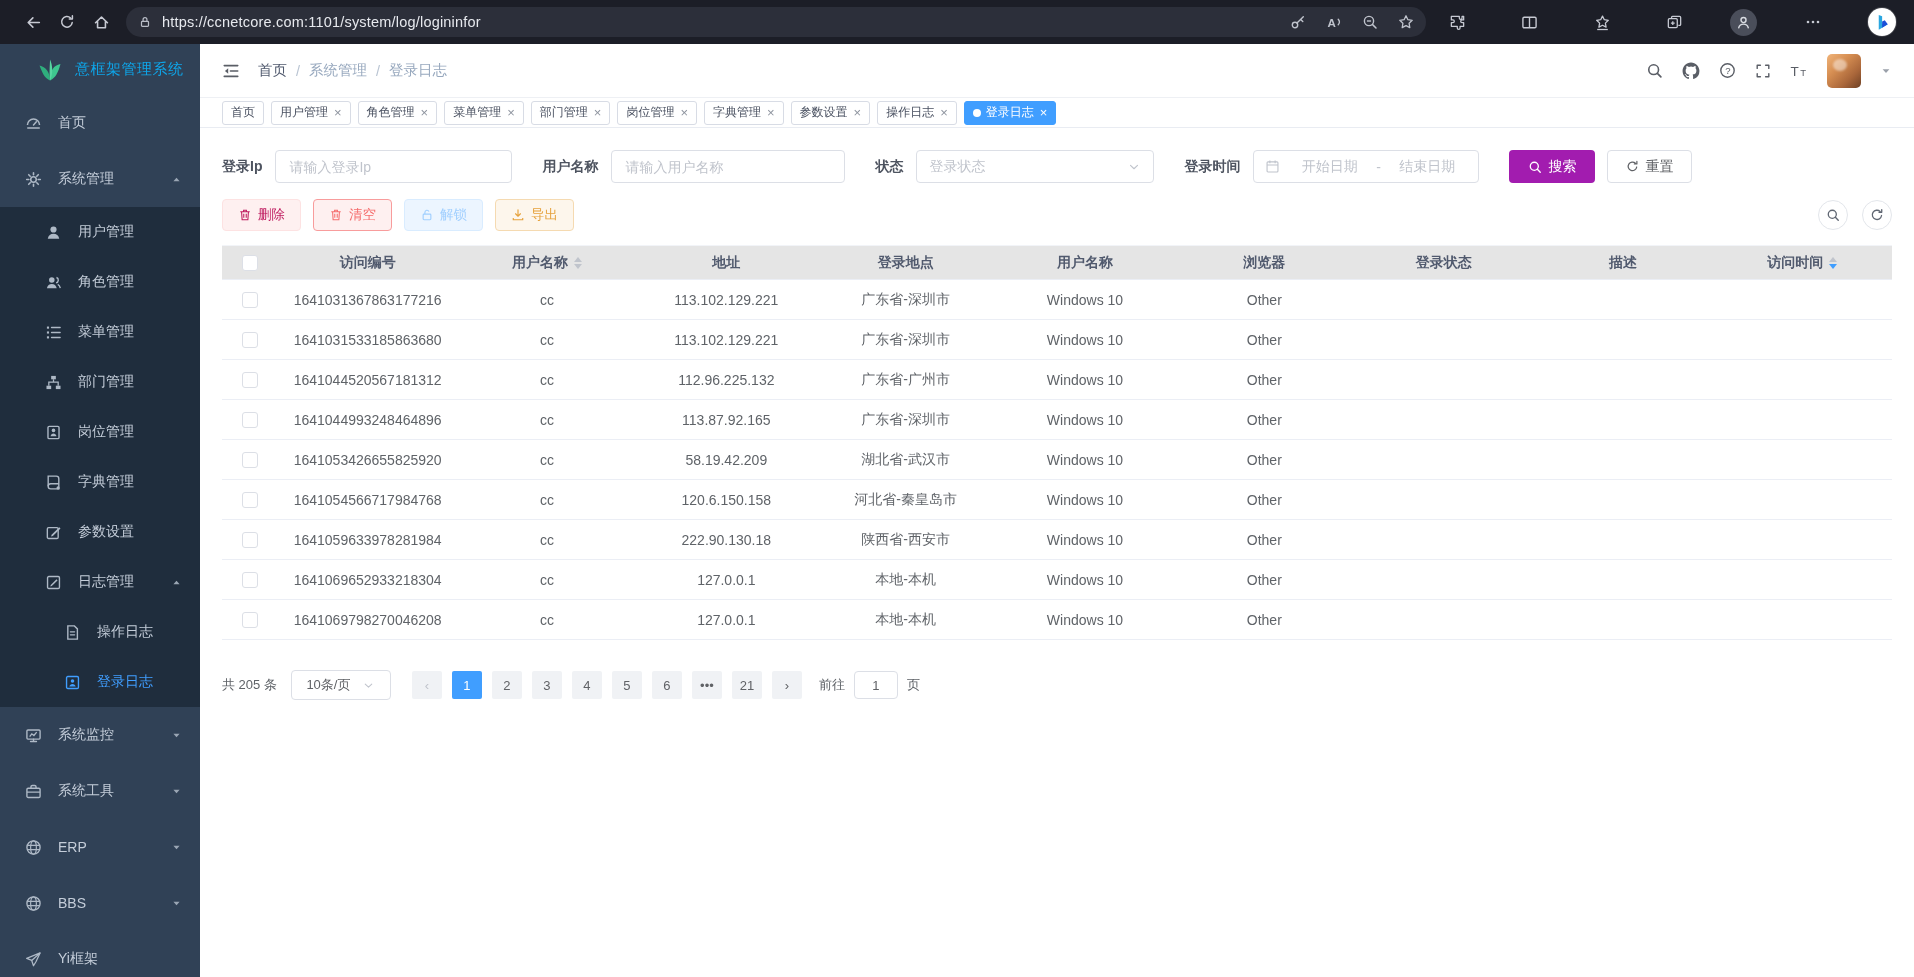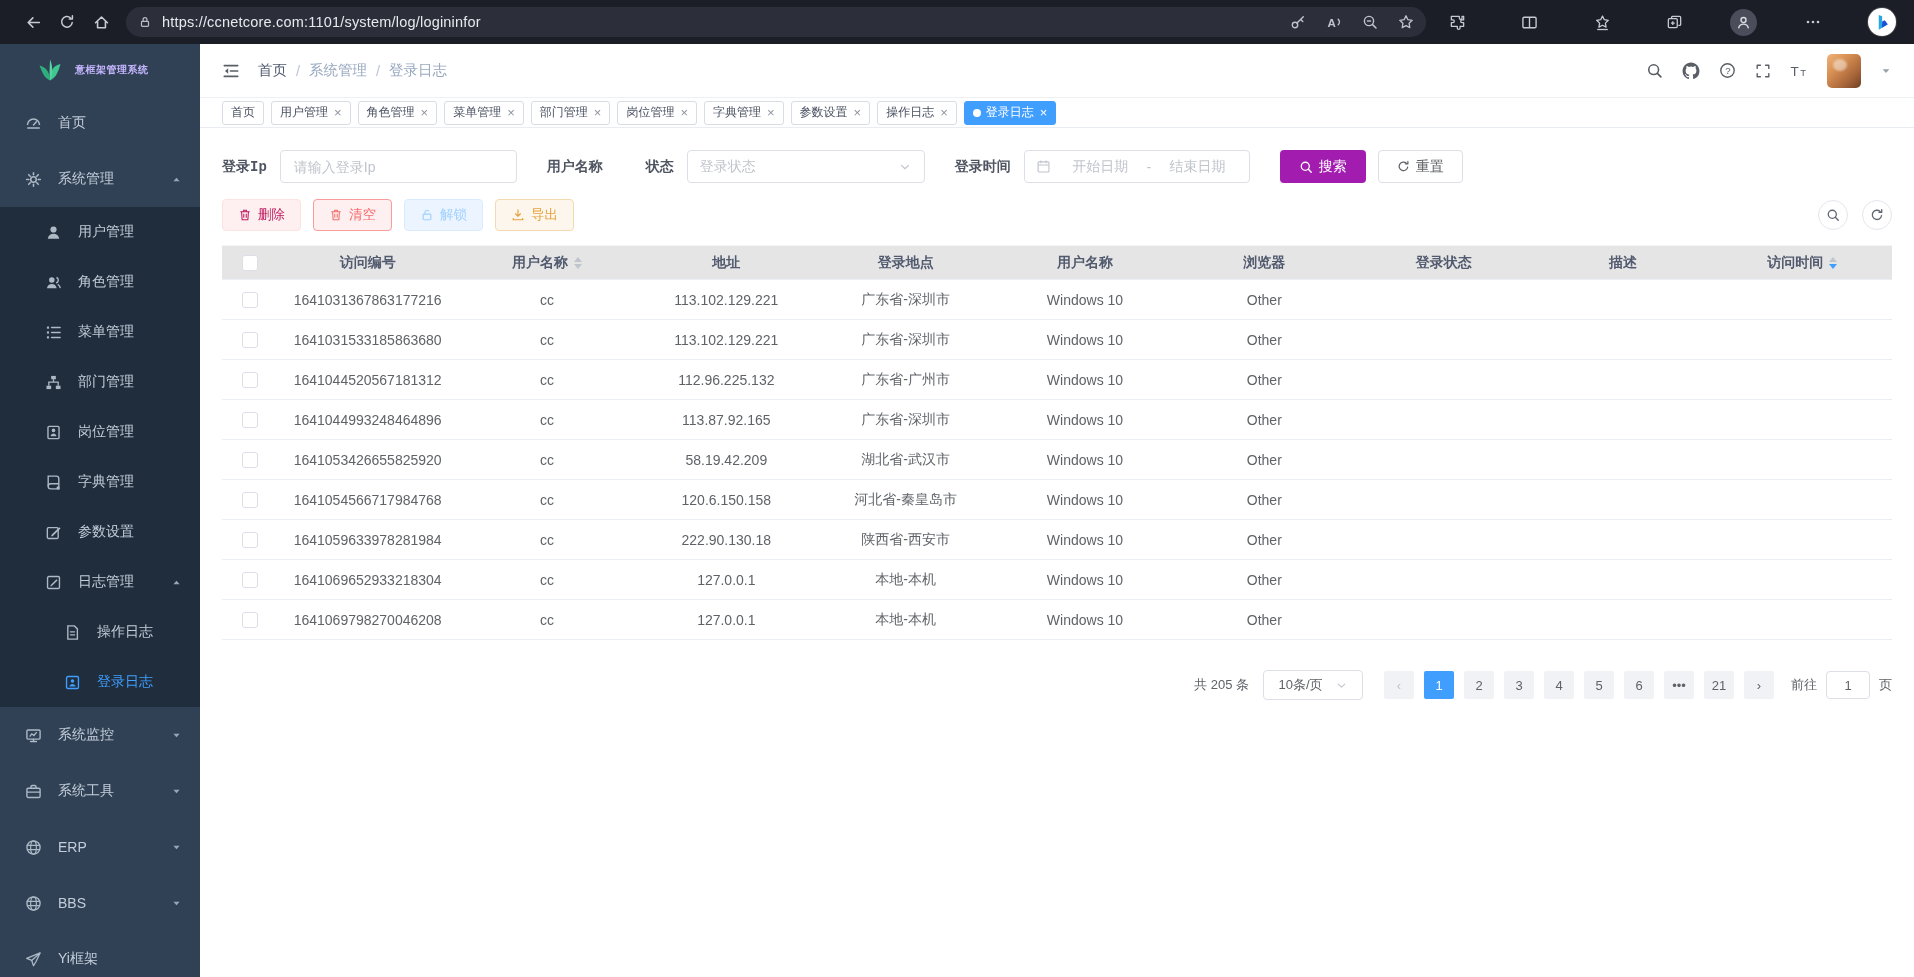--- a/index.html
+++ b/index.html
@@ -21,21 +21,21 @@
   .browser-right { flex:1; display:flex; align-items:center; justify-content:space-between; color:#c7cad3; padding:0 4px; }
   .profile-circle { width:27px; height:27px; border-radius:50%; background:#4a4e5a; display:flex; align-items:center; justify-content:center; color:#d9dce2; }
   .bing-circle { width:28px; height:28px; border-radius:50%; background:#fff; display:flex; align-items:center; justify-content:center; box-shadow:0 0 0 1px rgba(255,255,255,.15); }
 
   
   .app { display:flex; height:933px; }
 
   
   .sidebar { width:200px; flex:0 0 200px; background:#304156; display:flex; flex-direction:column; overflow:hidden; }
   .logo-row { height:51px; display:flex; align-items:center; padding-left:38px; gap:13px; flex:0 0 51px; }
-  .logo-title { color:#c4b5fd; font-size:10px; font-weight:bold; letter-spacing:.5px; }
+  .logo-title { color:#0ea5e9; font-size:15px; font-weight:normal; letter-spacing:.5px; }
   .menu { flex:1; display:flex; flex-direction:column; }
   .menu-item { height:56px; flex:0 0 56px; display:flex; align-items:center; padding:0 18px 0 25px; color:#c4cdd9; font-size:14px; cursor:pointer; }
   .menu-item .mi-icon { width:18px; height:18px; margin-right:15px; color:#aeb9c6; display:flex; align-items:center; }
   .menu-item.lv2 { height:50px; flex:0 0 50px; background:#1f2d3d; padding-left:45px; }
   .menu-item.lv3 { height:50px; flex:0 0 50px; background:#1f2d3d; padding-left:64px; }
   .menu-item.active { color:#409eff; }
   .menu-item.active .mi-icon { color:#409eff; }
   .mi-caret { margin-left:auto; color:#9aa6b4; display:flex; }
 
   
@@ -59,21 +59,21 @@
   .tag .x { margin-left:6px; color:#8d939e; font-size:13px; line-height:1; }
   .tag.active { background:#409eff; border-color:#409eff; color:#fff; }
   .tag.active .dot { display:inline-block; }
   .tag.active .x { color:#fff; }
 
   
   .content { flex:1; background:#fff; padding:0 22px; min-width:0; }
 
   .filter-row { margin-top:22px; display:flex; align-items:center; font-size:14px; }
   .fgroup { display:flex; align-items:center; margin-right:30px; }
-  .f-label { font-weight:bold; color:#4e5460; margin-right:13px; white-space:nowrap;font-family:Liberation Mono, monospace; }
+  .f-label { font-weight:bold; color:#4e5460; margin-right:13px; white-space:nowrap; }
   .f-input { height:33px; border:1px solid #dcdfe6; border-radius:4px; padding:0 13px; font-size:14px; color:#606266; outline:none; font-family:inherit; }
   .f-input::placeholder { color:#c0c4cc; }
   .ipt-ip { width:237px; } .ipt-name { width:234px; }
   .f-select { width:238px; height:33px; border:1px solid #dcdfe6; border-radius:4px; display:flex; align-items:center; padding:0 12px; cursor:pointer; }
   .f-select .sel-text { color:#c0c4cc; flex:1; }
   .f-select .sel-caret { color:#c0c4cc; display:flex; }
   .f-date { width:226px; height:33px; border:1px solid #dcdfe6; border-radius:4px; display:flex; align-items:center; padding:0 11px; color:#c0c4cc; cursor:pointer; }
   .f-date .cal { display:flex; margin-right:9px; color:#c0c4cc; }
   .f-date .d-start,.f-date .d-end { flex:1; text-align:center; }
   .f-date .d-sep { margin:0 6px; color:#c0c4cc; }
@@ -94,21 +94,21 @@
   table.grid { width:100%; border-collapse:collapse; table-layout:fixed; margin-top:14px; font-size:14px; }
   .grid th { height:34px; background:#e5e5e5; color:#515a6e; font-weight:bold; text-align:center; border-bottom:1px solid #ebeef5; border-top:1px solid #f2f4f8; white-space:nowrap; }
   .grid td { height:40px; color:#5f6368; text-align:center; border-bottom:1px solid #ebeef5; white-space:nowrap; overflow:hidden; }
   .checkbox { width:16px; height:16px; border:1px solid #dcdfe6; border-radius:3px; background:#fff; margin:0 auto; cursor:pointer; }
   .sorts { display:inline-flex; flex-direction:column; vertical-align:middle; margin-left:6px; }
   .tri-up { width:0; height:0; border:4px solid transparent; border-bottom:5px solid #c0c4cc; margin-bottom:2px; }
   .tri-down { width:0; height:0; border:4px solid transparent; border-top:5px solid #c0c4cc; }
   .tri-down.on { border-top-color:#409eff; }
 
   
-  .pagination { margin-top:30px; display:flex; align-items:center; justify-content:flex-end; font-size:13px; color:#5f6368; }
+  .pagination { margin-top:30px; display:flex; align-items:center; justify-content:flex-start; font-size:13px; color:#5f6368; }
   .pg-total { margin-right:14px; }
   .pg-size { width:100px; height:30px; border:1px solid #dcdfe6; border-radius:4px; display:flex; align-items:center; justify-content:center; gap:12px; color:#606266; margin-right:16px; cursor:pointer; }
   .pg-size .sel-caret { color:#c0c4cc; display:flex; }
   .pbtn { min-width:30px; height:28px; padding:0 4px; background:#f0f2f5; border-radius:2px; display:flex; align-items:center; justify-content:center; margin:0 5px; color:#606266; cursor:pointer; }
   .pbtn.disabled { color:#c0c4cc; }
   .pbtn.active { background:#409eff; color:#fff; }
   .pg-goto { margin-left:12px; display:flex; align-items:center; }
   .goto-input { width:44px; height:28px; border:1px solid #dcdfe6; border-radius:4px; text-align:center; font-size:13px; color:#606266; margin:0 9px; outline:none; font-family:inherit; }
 </style>
 </head>
@@ -525,20 +525,21 @@
 
     <div class="content">
 
       <div class="filter-row">
         <div class="fgroup">
           <span class="f-label">登录Ip</span>
           <input class="f-input ipt-ip" placeholder="请输入登录Ip" style="">
         </div>
         <div class="fgroup">
           <span class="f-label">用户名称</span>
+          <input class="f-input ipt-name" placeholder="请输入用户名称" style="">
         </div>
         <div class="fgroup">
           <span class="f-label">状态</span>
           <div class="f-select">
             <span class="sel-text">登录状态</span>
             <span class="sel-caret">
                 <svg viewBox="0 0 16 16" width="14" height="14">
                   <path d="M4 6.2l4 3.8 4-3.8" fill="none" stroke="currentColor" stroke-width="1.3" stroke-linecap="round" stroke-linejoin="round"></path>
                 </svg>
               </span>

